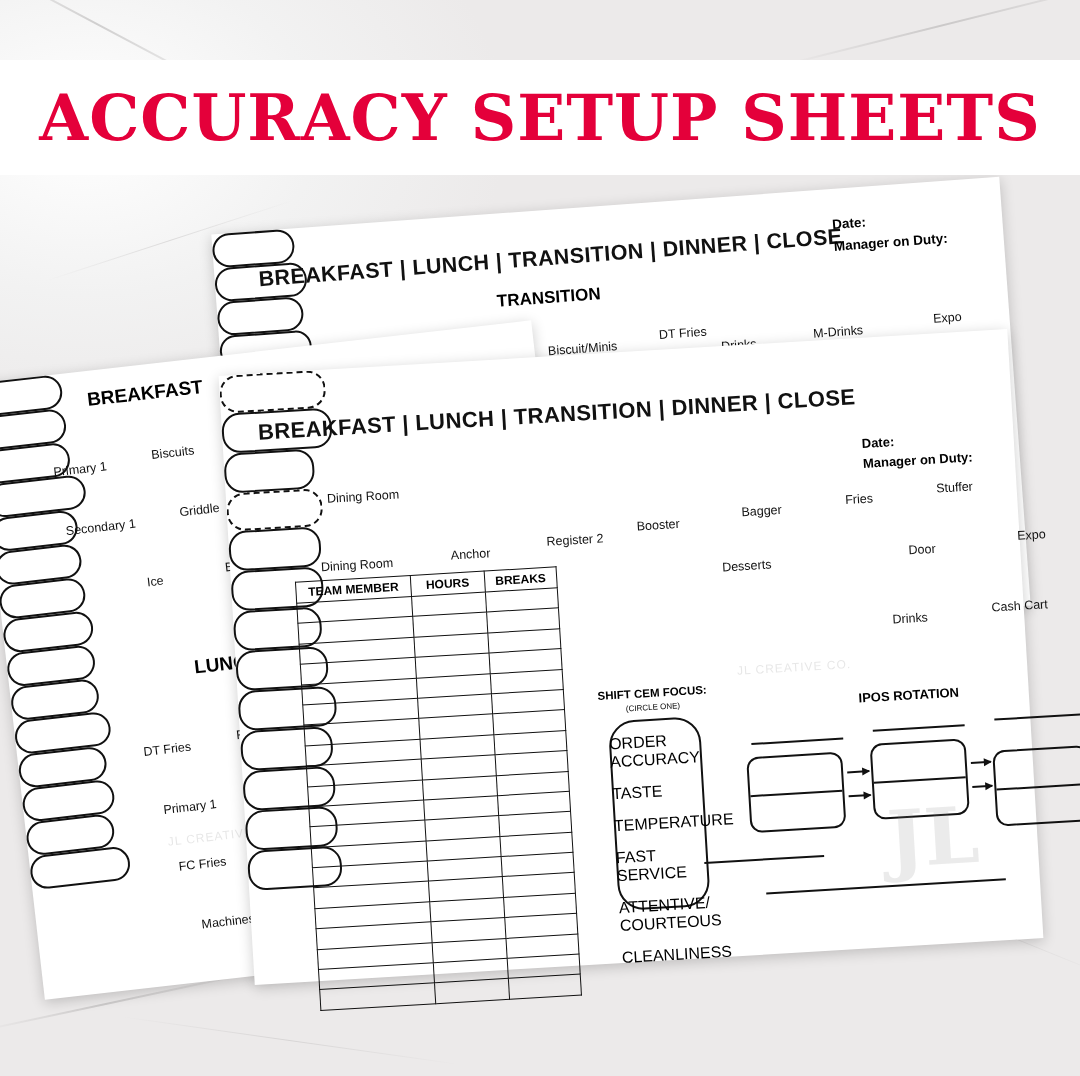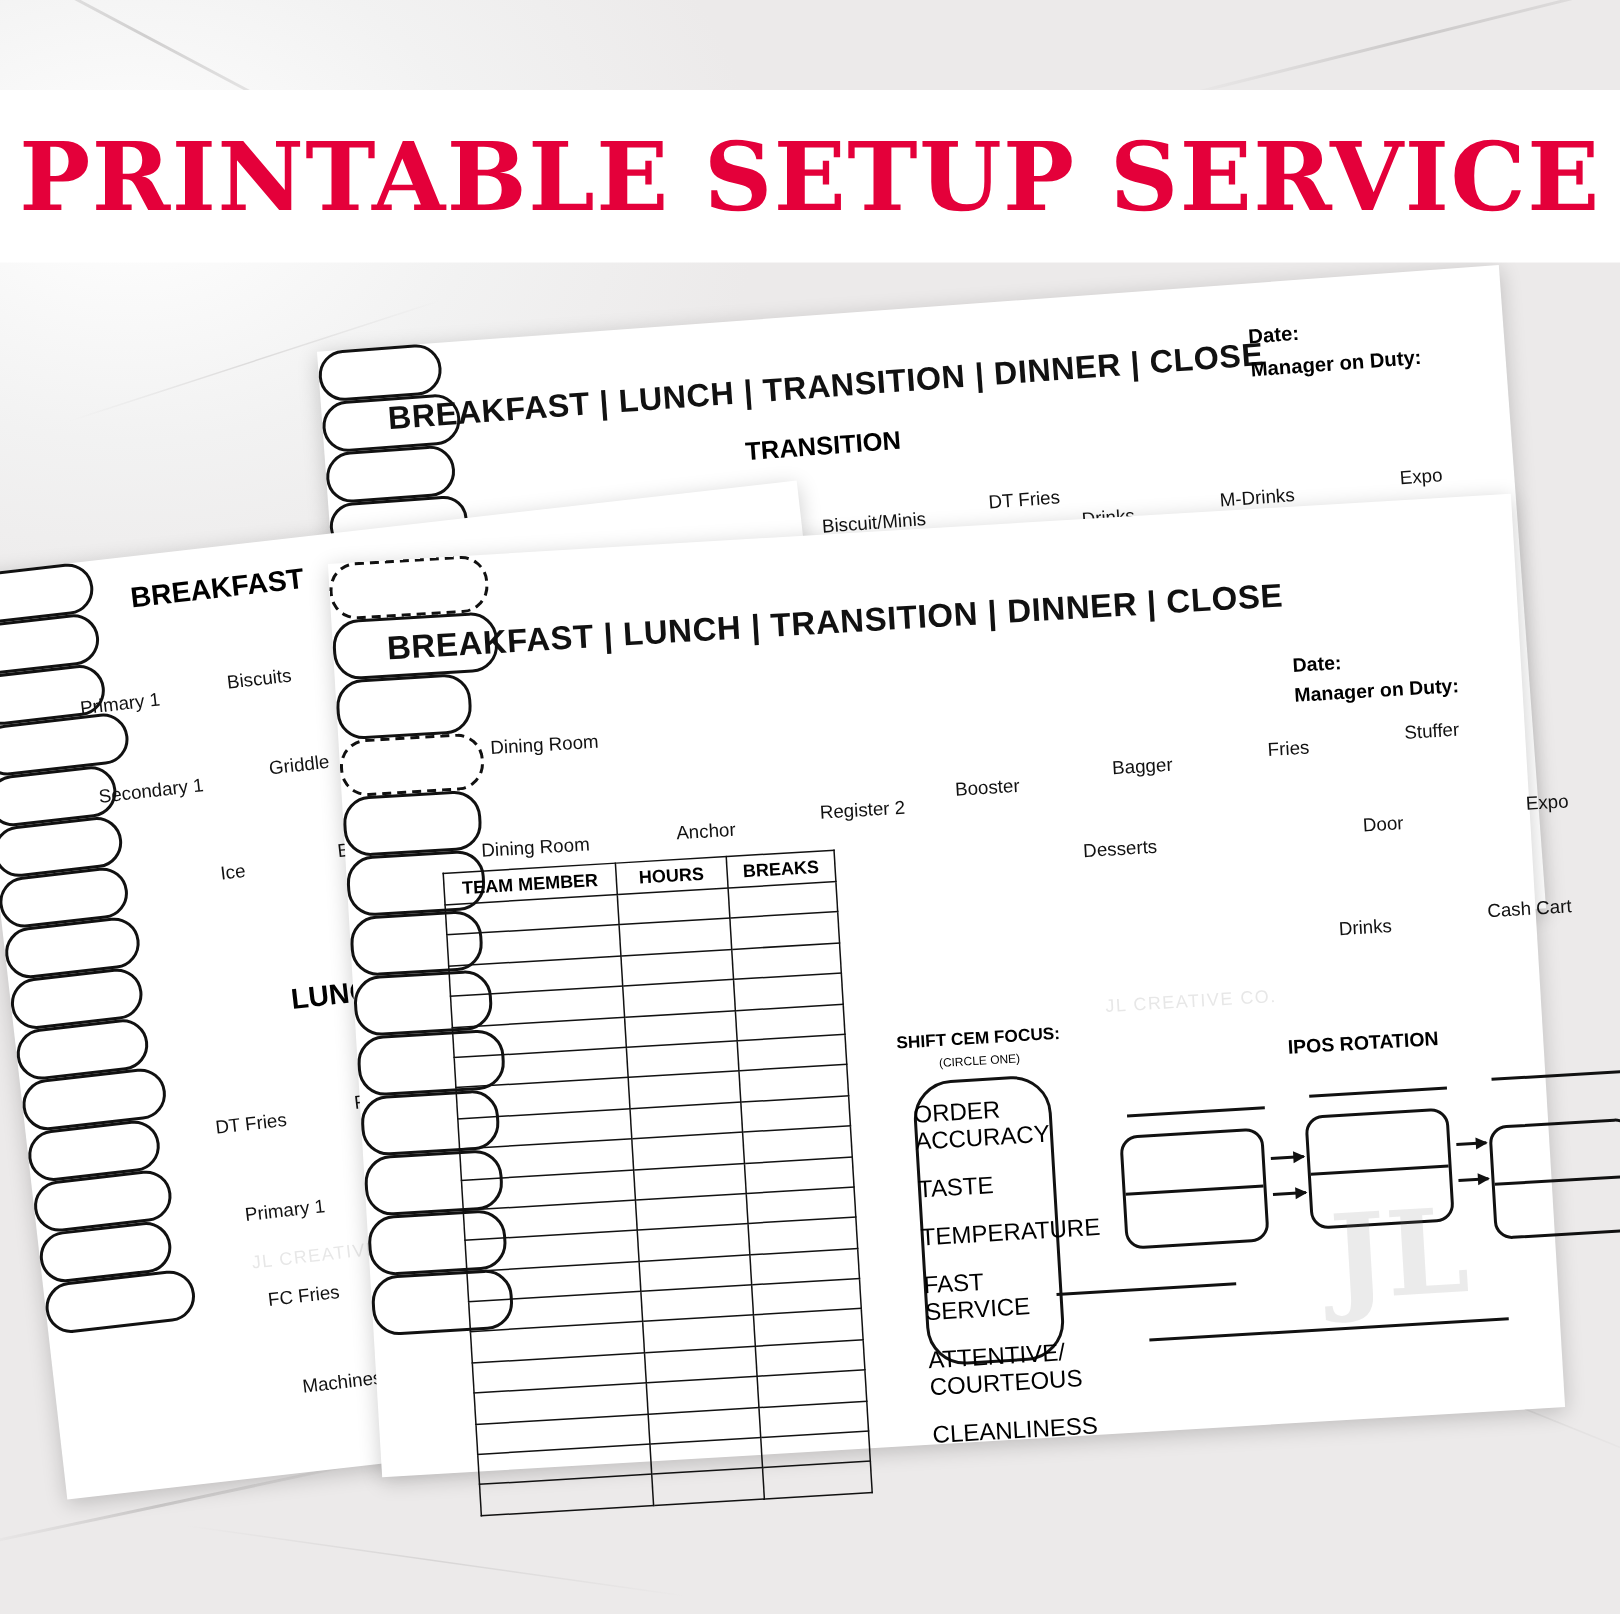--- a/index.html
+++ b/index.html
@@ -74,21 +74,21 @@
 <body>
 
 <div class="vein" style="left:-40px;top:30px;width:300px;transform:rotate(28deg);"></div>
 <div class="vein2" style="left:40px;top:240px;width:260px;transform:rotate(-18deg);"></div>
 <div class="vein" style="left:780px;top:20px;width:360px;transform:rotate(-14deg);"></div>
 <div class="vein2" style="left:820px;top:920px;width:300px;transform:rotate(22deg);"></div>
 <div class="vein" style="left:-20px;top:1000px;width:280px;transform:rotate(-12deg);"></div>
 <div class="vein2" style="left:120px;top:1040px;width:340px;transform:rotate(8deg);"></div>
 
 <div class="banner">
-  <h1>PRINTABLE SETUP SERVICE</h1>
+  <h1>ACCURACY SETUP SHEETS</h1>
 </div>
 
 <div class="sheet" id="sheet1">
   <div class="sheet-inner">
     <div class="hdr title">BREAKFAST | LUNCH | TRANSITION | DINNER | CLOSE</div>
     <div class="date">Date:</div>
     <div class="date" style="top:48px;">Manager on Duty:</div>
     <div class="sub">TRANSITION</div>
 
     <div class="pill" style="left:222px;top:105px;width:82px;height:34px;"></div>

